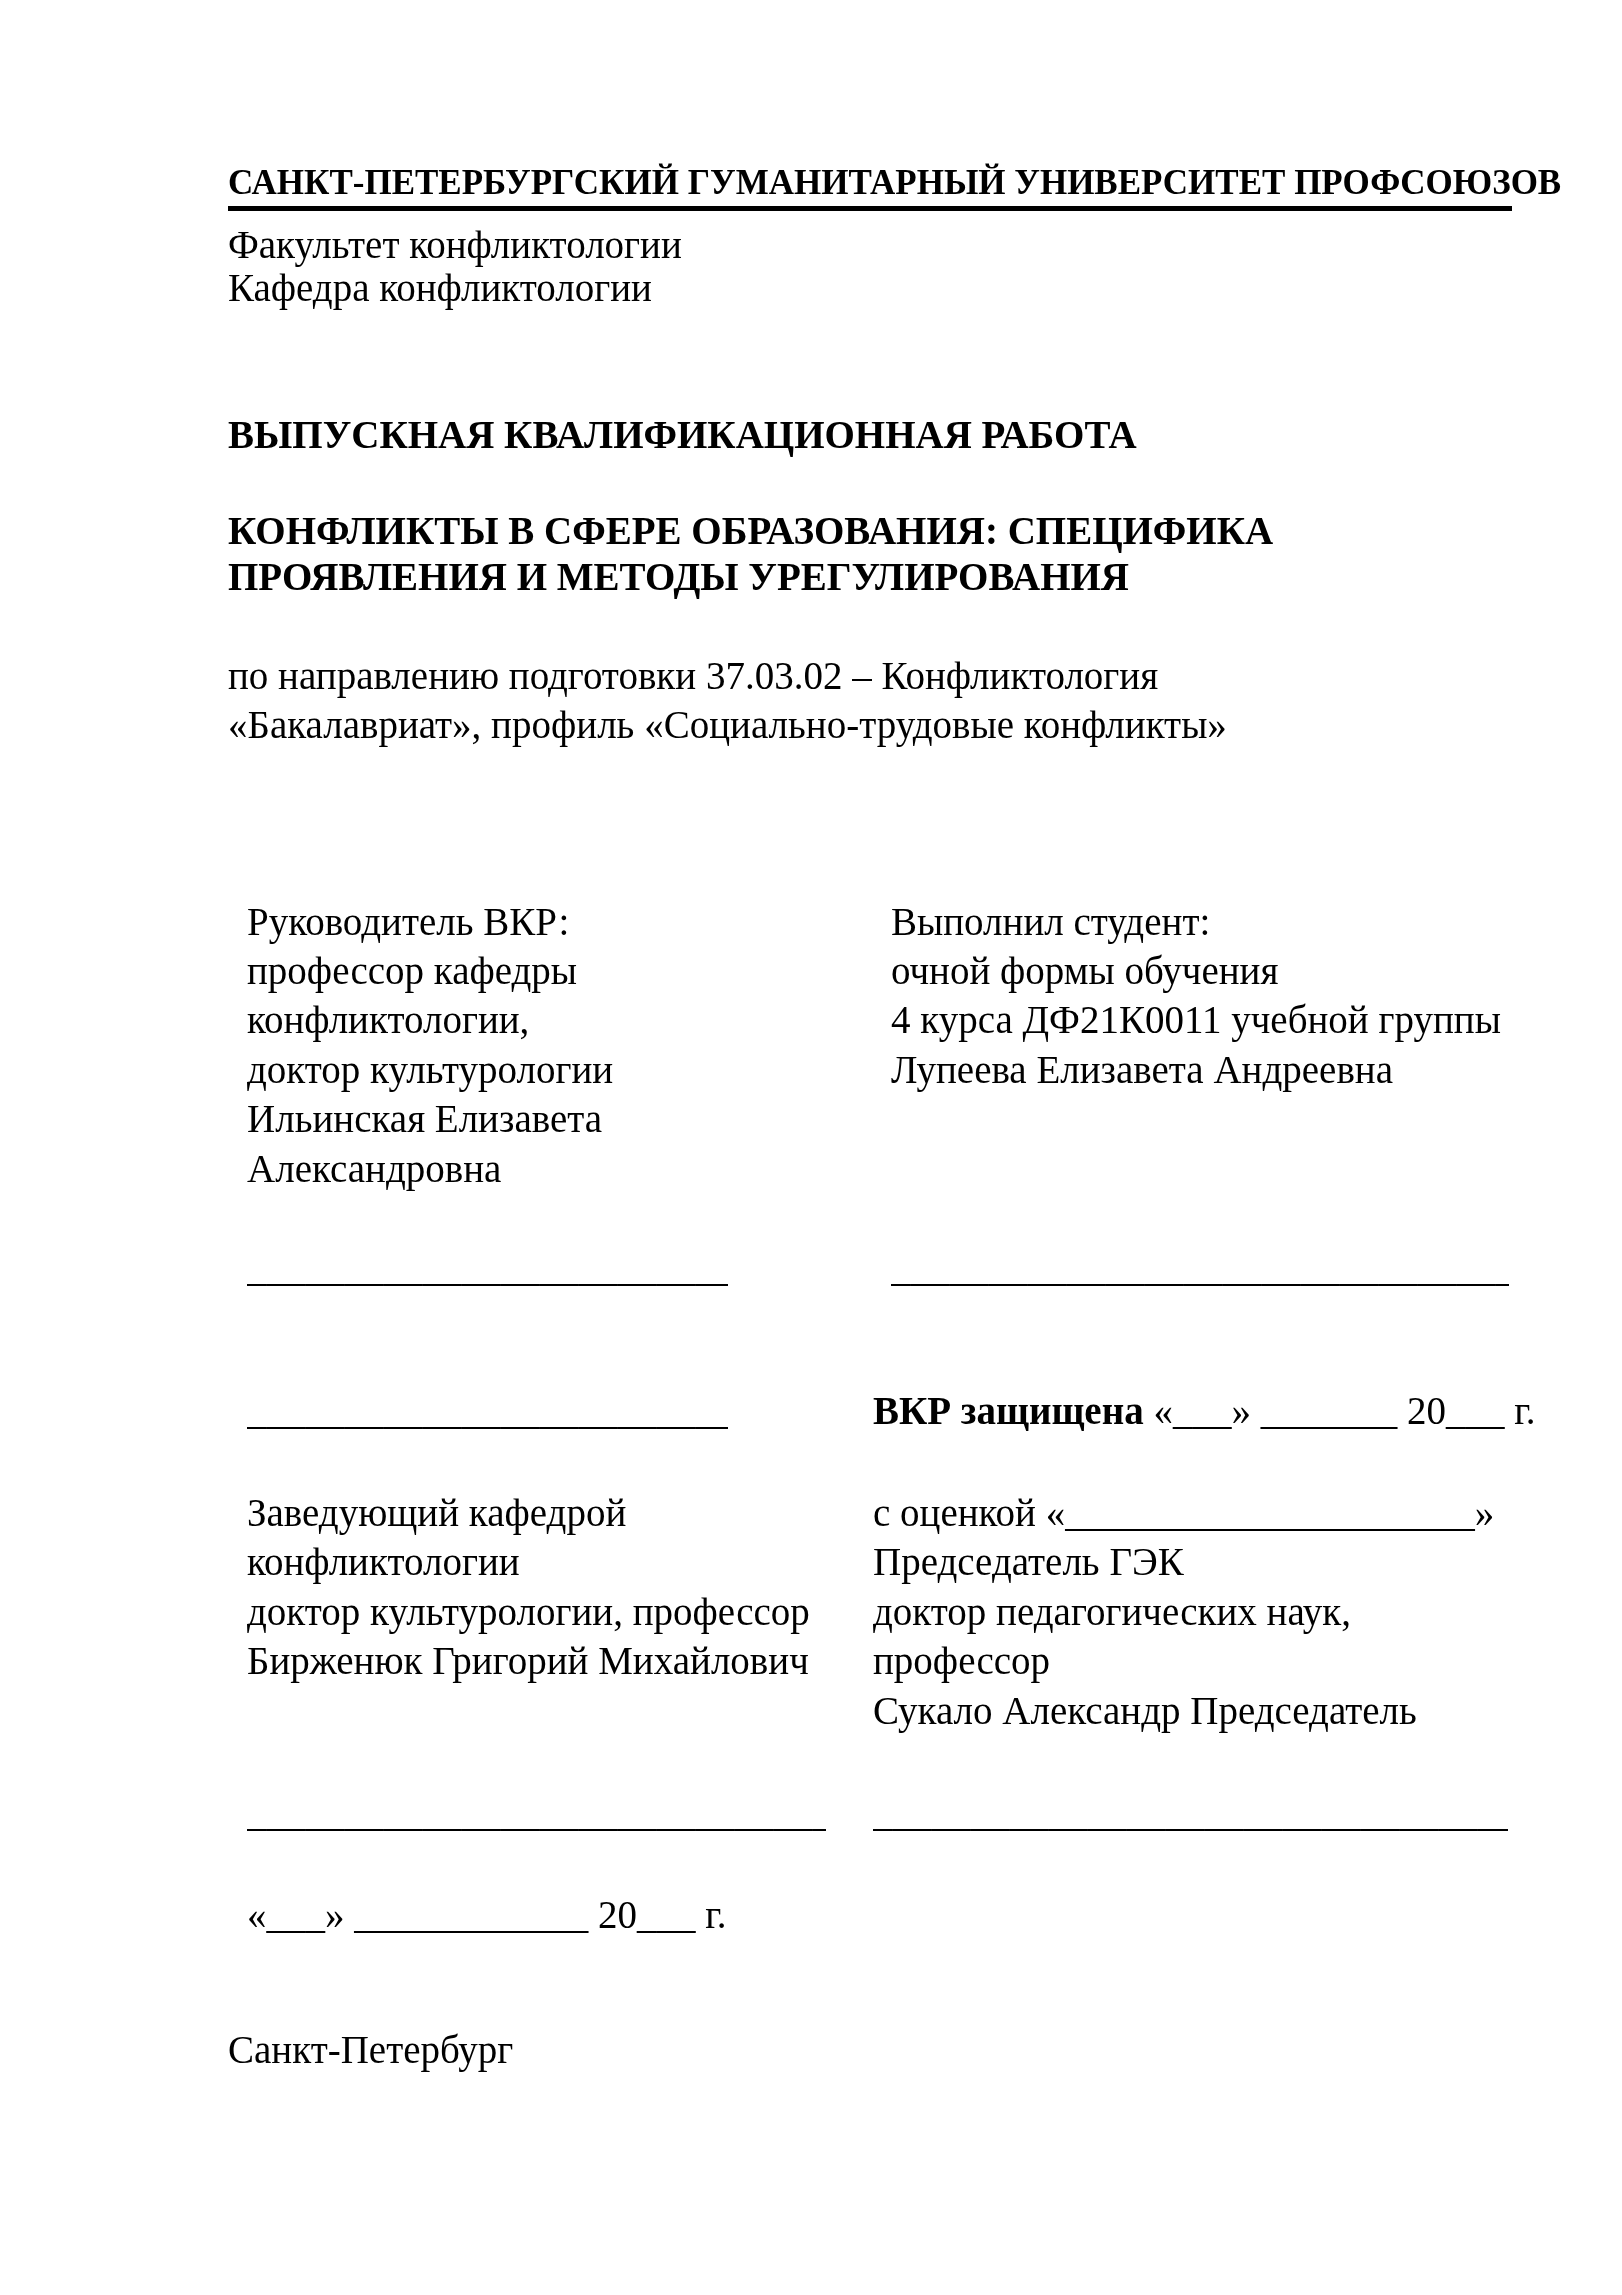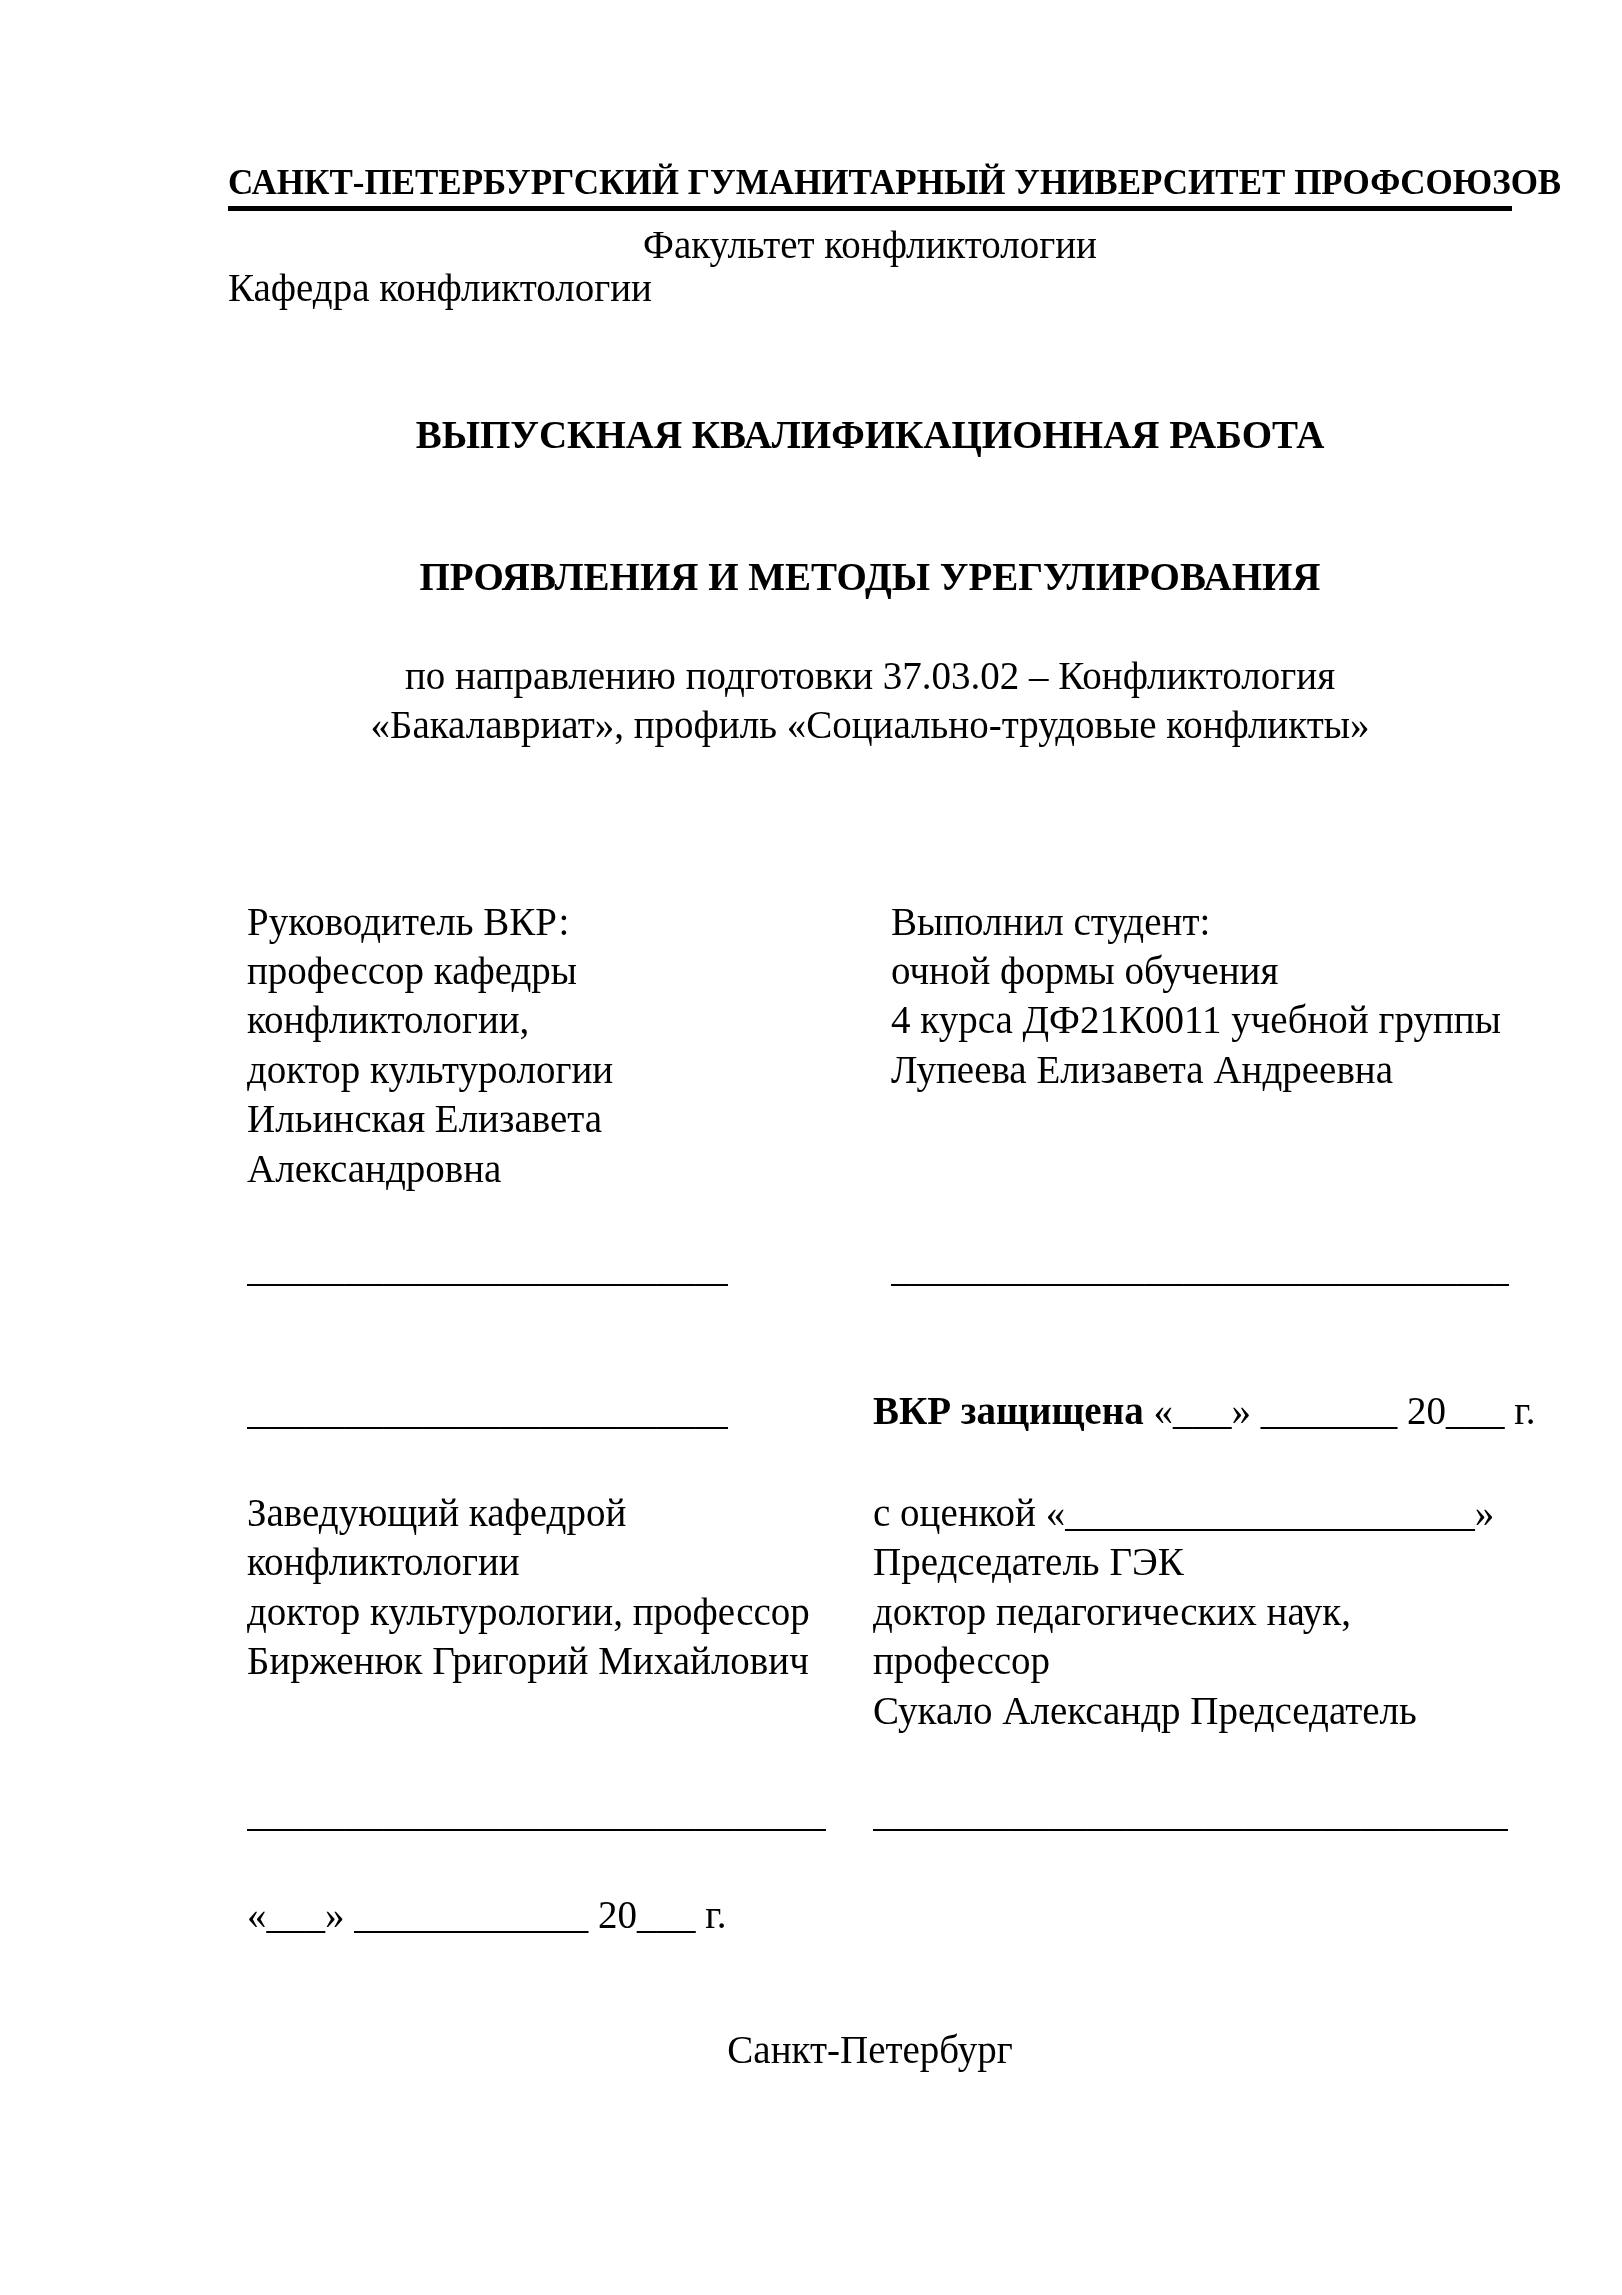--- a/index.html
+++ b/index.html
@@ -1,20 +1,20 @@
 <!DOCTYPE html>
 <html style="font-size:12.6px"><head>
 <meta charset="utf-8">
 <style>
   html, body { margin: 0; padding: 0; background: #ffffff; }
   body { width: 1623px; height: 2295px; position: relative; overflow: hidden; }
   .page { position: absolute; left: 0; top: 0; width: 1623px; height: 2295px; background: #ffffff; color: #000000;
           font-family: "Liberation Serif", "DejaVu Serif", serif; padding-left: 28px; }
   .ln { position: absolute; font-size: 39px; line-height: 49px; height: 49px; white-space: nowrap; }
-  .center { left: 228px; width: 1284px; text-align: center; }
+  .center { left: 228px; width: 1284px; text-align: left; }
   .b { font-weight: bold; }
   .heading { position: absolute; left: 228px; width: 1284px; top: 163px; text-align: center; font-weight: bold;
              font-size: 35px; line-height: 39px; white-space: nowrap; }
   .rule { position: absolute; left: 228px; width: 1284px; top: 206px; height: 4.7px; background: #000000; }
   .right { left: 228px; width: 1280px; text-align: left; }
   .uline { overflow: hidden; }
   .col-l { left: 247px; }
   .col-r { left: 885px; margin-left: 6px; }
   .col-r2 { left: 873px; }
 </style>
@@ -22,20 +22,21 @@
 <body>
 
 <div class="page">
 
   <div class="heading">САНКТ-ПЕТЕРБУРГСКИЙ ГУМАНИТАРНЫЙ УНИВЕРСИТЕТ ПРОФСОЮЗОВ</div>
   <div class="rule"></div>
   <div class="ln center" style="top:220px">Факультет конфликтологии</div>
   <div class="ln right" style="top:263px">Кафедра конфликтологии</div>
 
   <div class="ln center b" style="top:410px">ВЫПУСКНАЯ КВАЛИФИКАЦИОННАЯ РАБОТА</div>
+  <div class="ln center b" style="top:506px">КОНФЛИКТЫ В СФЕРЕ ОБРАЗОВАНИЯ: СПЕЦИФИКА</div>
   <div class="ln center b" style="top:552px">ПРОЯВЛЕНИЯ И МЕТОДЫ УРЕГУЛИРОВАНИЯ</div>
 
   <div class="ln center" style="top:651px">по направлению подготовки 37.03.02 – Конфликтология</div>
   <div class="ln center" style="top:700px">«Бакалавриат», профиль «Социально-трудовые конфликты»</div>
 
   <div>
     <div class="ln col-l" style="top:897px">Руководитель ВКР:</div>
     <div class="ln col-l" style="top:946px">профессор кафедры</div>
     <div class="ln col-l" style="top:995px">конфликтологии,</div>
     <div class="ln col-l" style="top:1045px">доктор культурологии</div>

